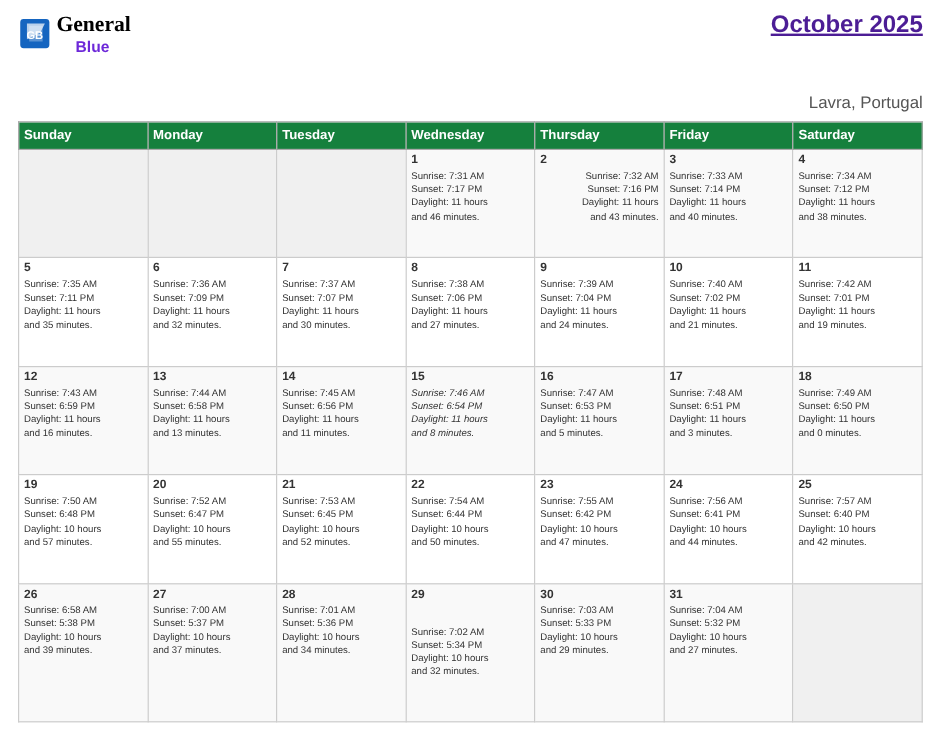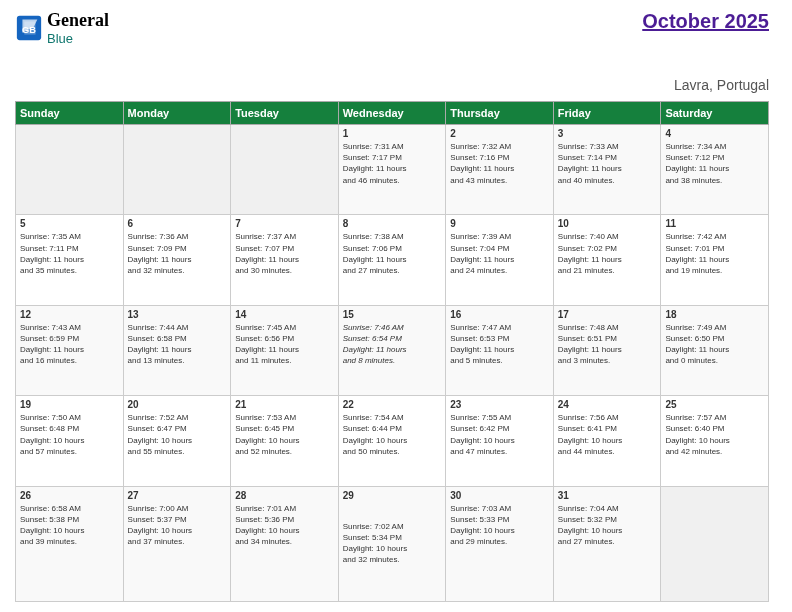--- a/index.html
+++ b/index.html
@@ -92,21 +92,21 @@
   <div class="header">
     <div class="logo">
       <svg class="logo-icon" viewBox="0 0 30 30">
         <rect x="2" y="2" width="26" height="26" rx="3" fill="#1565c0"></rect>
         <polygon points="10,8 22,8 22,22 10,22" fill="white" opacity="0.3"></polygon>
         <polygon points="8,6 24,6 20,14 8,20" fill="white" opacity="0.7"></polygon>
         <text x="15" y="20" text-anchor="middle" font-size="10" fill="white" font-weight="bold">GB</text>
       </svg>
       <div>
         <div style="font-size:18px;font-weight:bold;color:#000000;font-family:Liberation Serif, serif;">General</div>
-        <div style="font-size:13px;font-weight:normal;color:#0f766e;">Blue</div>
+        <div style="font-size:13px;font-weight:bold;color:#6d28d9;margin-left:16px;">Blue</div>
       </div>
     </div>
     <div class="title-block">
       <div class="month-title">October 2025</div>
       <div class="location">Lavra, Portugal</div>
     </div>
   </div>
 
   <table class="calendar">
     <thead>
@@ -127,21 +127,21 @@
           <td class="empty"></td>
           <td>
             <span class="day-num">1</span>
             <div class="day-info" style="white-space: pre-line;">Sunrise: 7:31 AM
 Sunset: 7:17 PM
 Daylight: 11 hours
 and 46 minutes.</div>
           </td>
           <td>
             <span class="day-num">2</span>
-            <div class="day-info" style="white-space: pre-line;">Sunrise: 7:32 AM
+            <div class="day-info" style="white-space: pre-line; text-align: right;">Sunrise: 7:32 AM
 Sunset: 7:16 PM
 Daylight: 11 hours
 and 43 minutes.</div>
           </td>
           <td>
             <span class="day-num">3</span>
             <div class="day-info" style="white-space: pre-line;">Sunrise: 7:33 AM
 Sunset: 7:14 PM
 Daylight: 11 hours
 and 40 minutes.</div>

